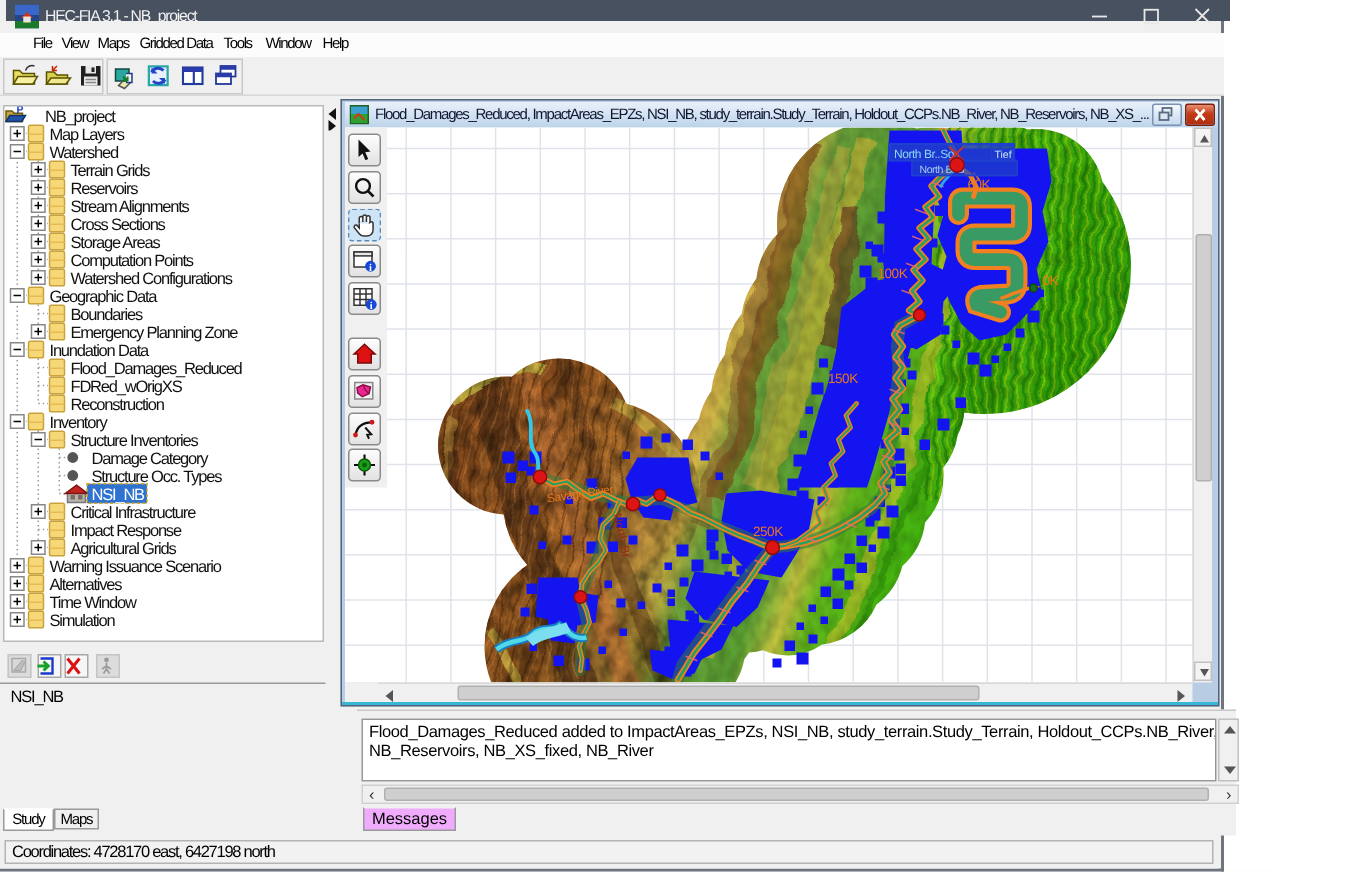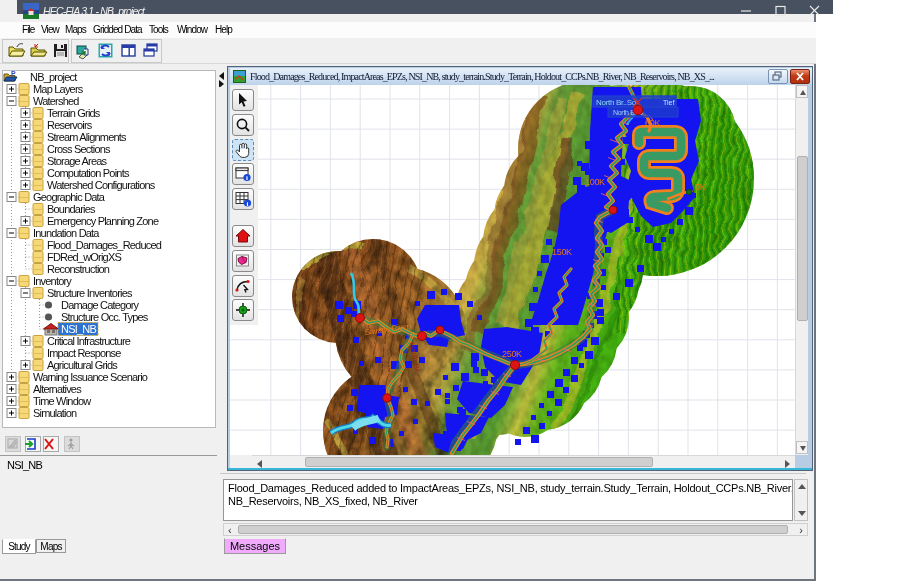--- a/index.html
+++ b/index.html
@@ -1,40 +1,40 @@
 <!DOCTYPE html>
 <html><head>
 <meta charset="utf-8">
 <style>
   html,body{margin:0;padding:0;background:#ffffff;width:900px;height:581px;overflow:hidden;}
   *{box-sizing:border-box;}
   body{font-family:"Liberation Sans",sans-serif;font-size:11px;color:#000;}
   .abs{position:absolute;}
   #win{position:absolute;left:0;top:0;width:816px;height:581px;background:#f0f0f0;border-right:2px solid #6e757e;border-bottom:2px solid #6e757e;}
-  #titlebar{position:absolute;left:17px;top:0;width:816px;height:14px;background:#48515f;color:#fff;font-style:italic;}
+  #titlebar{position:absolute;left:4px;top:0;width:816px;height:14px;background:#48515f;color:#fff;}
   #titlebar .ttext{position:absolute;left:26px;top:5px;font-size:10.5px;letter-spacing:-0.8px;color:#f2f2f2;}
   #menubar{position:absolute;left:0;top:22px;width:816px;height:16px;background:#fcfcfc;}
   #menubar span{position:absolute;top:2px;font-size:10px;letter-spacing:-0.9px;margin-left:17px;}
   #toolbar{position:absolute;left:0;top:38px;width:816px;height:26px;background:#f0f0f0;border-bottom:1px solid #d8d8d8;}
   .tgroup{position:absolute;top:1px;height:24px;border:1px solid #c8c8c8;background:#f0f0f0;}
   #treewrap{position:absolute;left:2px;top:70px;width:214px;height:358px;background:#fff;border:1px solid #b9b9b9;}
   #btnrow{position:absolute;left:0px;top:436px;width:216px;height:16px;}
   .sbtn{position:absolute;top:0;width:16px;height:16px;background:#eeeeee;border:1px solid #a8a8a8;}
   #nsilabel{position:absolute;left:7px;top:459px;font-size:11px;letter-spacing:-0.8px;}
   #contentbox{position:absolute;left:6px;top:475px;width:205px;height:58px;background:#fff;border:1px solid #969696;font-size:11px;letter-spacing:-0.8px;}
   #tabs{position:absolute;left:2px;top:539px;height:15px;font-size:10px;letter-spacing:-0.8px;}
   #statusbar{position:absolute;left:0;top:557px;width:812px;height:22px;background:#f0f0f0;}
   #statusfield{position:absolute;left:3px;top:3px;width:806px;height:16px;border:1px solid #b4b4b4;background:#f2f2f2;padding:1px 4px;letter-spacing:-0.85px;}
   #mapframe{position:absolute;left:227px;top:66px;width:586px;height:405px;background:#b8cde4;border:1px solid #52637a;}
   #maptitle{position:absolute;left:2px;top:1px;width:582px;height:17px;overflow:hidden;background:linear-gradient(#e8f1fa,#cfdff1 60%,#bdd3ea);color:#101830;}
-  #maptitle .mtext{position:absolute;left:20px;top:3px;font-size:10px;letter-spacing:-0.85px;white-space:nowrap;font-family:Liberation Serif, serif;}
+  #maptitle .mtext{position:absolute;left:20px;top:3px;font-size:10px;letter-spacing:-0.85px;white-space:nowrap;}
   #mapcanvas{position:absolute;left:2px;top:18px;width:565px;height:370px;background:#fff;}
   #mapvsb{position:absolute;left:567px;top:18px;width:13px;height:370px;background:#f0f0f0;border-left:1px solid #d8d8d8;}
   #maphsb{position:absolute;left:24px;top:388px;width:543px;height:13px;background:#f0f0f0;border-top:1px solid #d8d8d8;}
-  #msgpanel{position:absolute;left:220px;top:473px;width:586px;height:84px;background:#f0f0f0;border-top:1px solid #c8c8c8;}
+  #msgpanel{position:absolute;left:238px;top:473px;width:586px;height:84px;background:#f0f0f0;border-top:1px solid #c8c8c8;}
   #msgbox{position:absolute;left:3px;top:5px;width:570px;height:42px;background:#fff;border:1px solid #969696;padding:2px 4px;line-height:13px;white-space:nowrap;overflow:hidden;letter-spacing:-0.25px;}
   .sb-thumb{background:#cfcfcf;border:1px solid #b0b0b0;border-radius:2px;position:absolute;}
   .tri{width:0;height:0;position:absolute;}
 </style>
 </head>
 <body>
 <div id="win">
   <div id="titlebar">
     <svg class="abs" style="left:6px;top:3px" width="16" height="16" viewBox="0 0 16 16">
       <rect x="0" y="0" width="16" height="16" fill="#224488"></rect>
@@ -860,13 +860,16 @@
       <div class="tri" style="left:3px;bottom:4px;border-left:4px solid transparent;border-right:4px solid transparent;border-top:5px solid #555"></div>
     </div>
     <div class="abs" style="left:3px;top:49px;width:585px;height:13px;background:#f0f0f0;border:1px solid #d0d0d0">
       <span style="position:absolute;left:4px;top:0px;color:#333">‹</span>
       <div class="sb-thumb" style="left:14px;top:1px;width:550px;height:9px"></div>
       <span style="position:absolute;right:4px;top:0px;color:#333">›</span>
     </div>
     <div class="abs" style="left:4px;top:64px;width:62px;height:16px;background:#f0abfc;border:1px solid #9a9a9a;border-top:1px solid #f0f0f0;text-align:center;padding-top:1px">Messages</div>
   </div>
 
+  <div id="statusbar">
+    <div id="statusfield">Coordinates: 4728170 east, 6427198 north</div>
+  </div>
 </div>
 
 </body></html>

